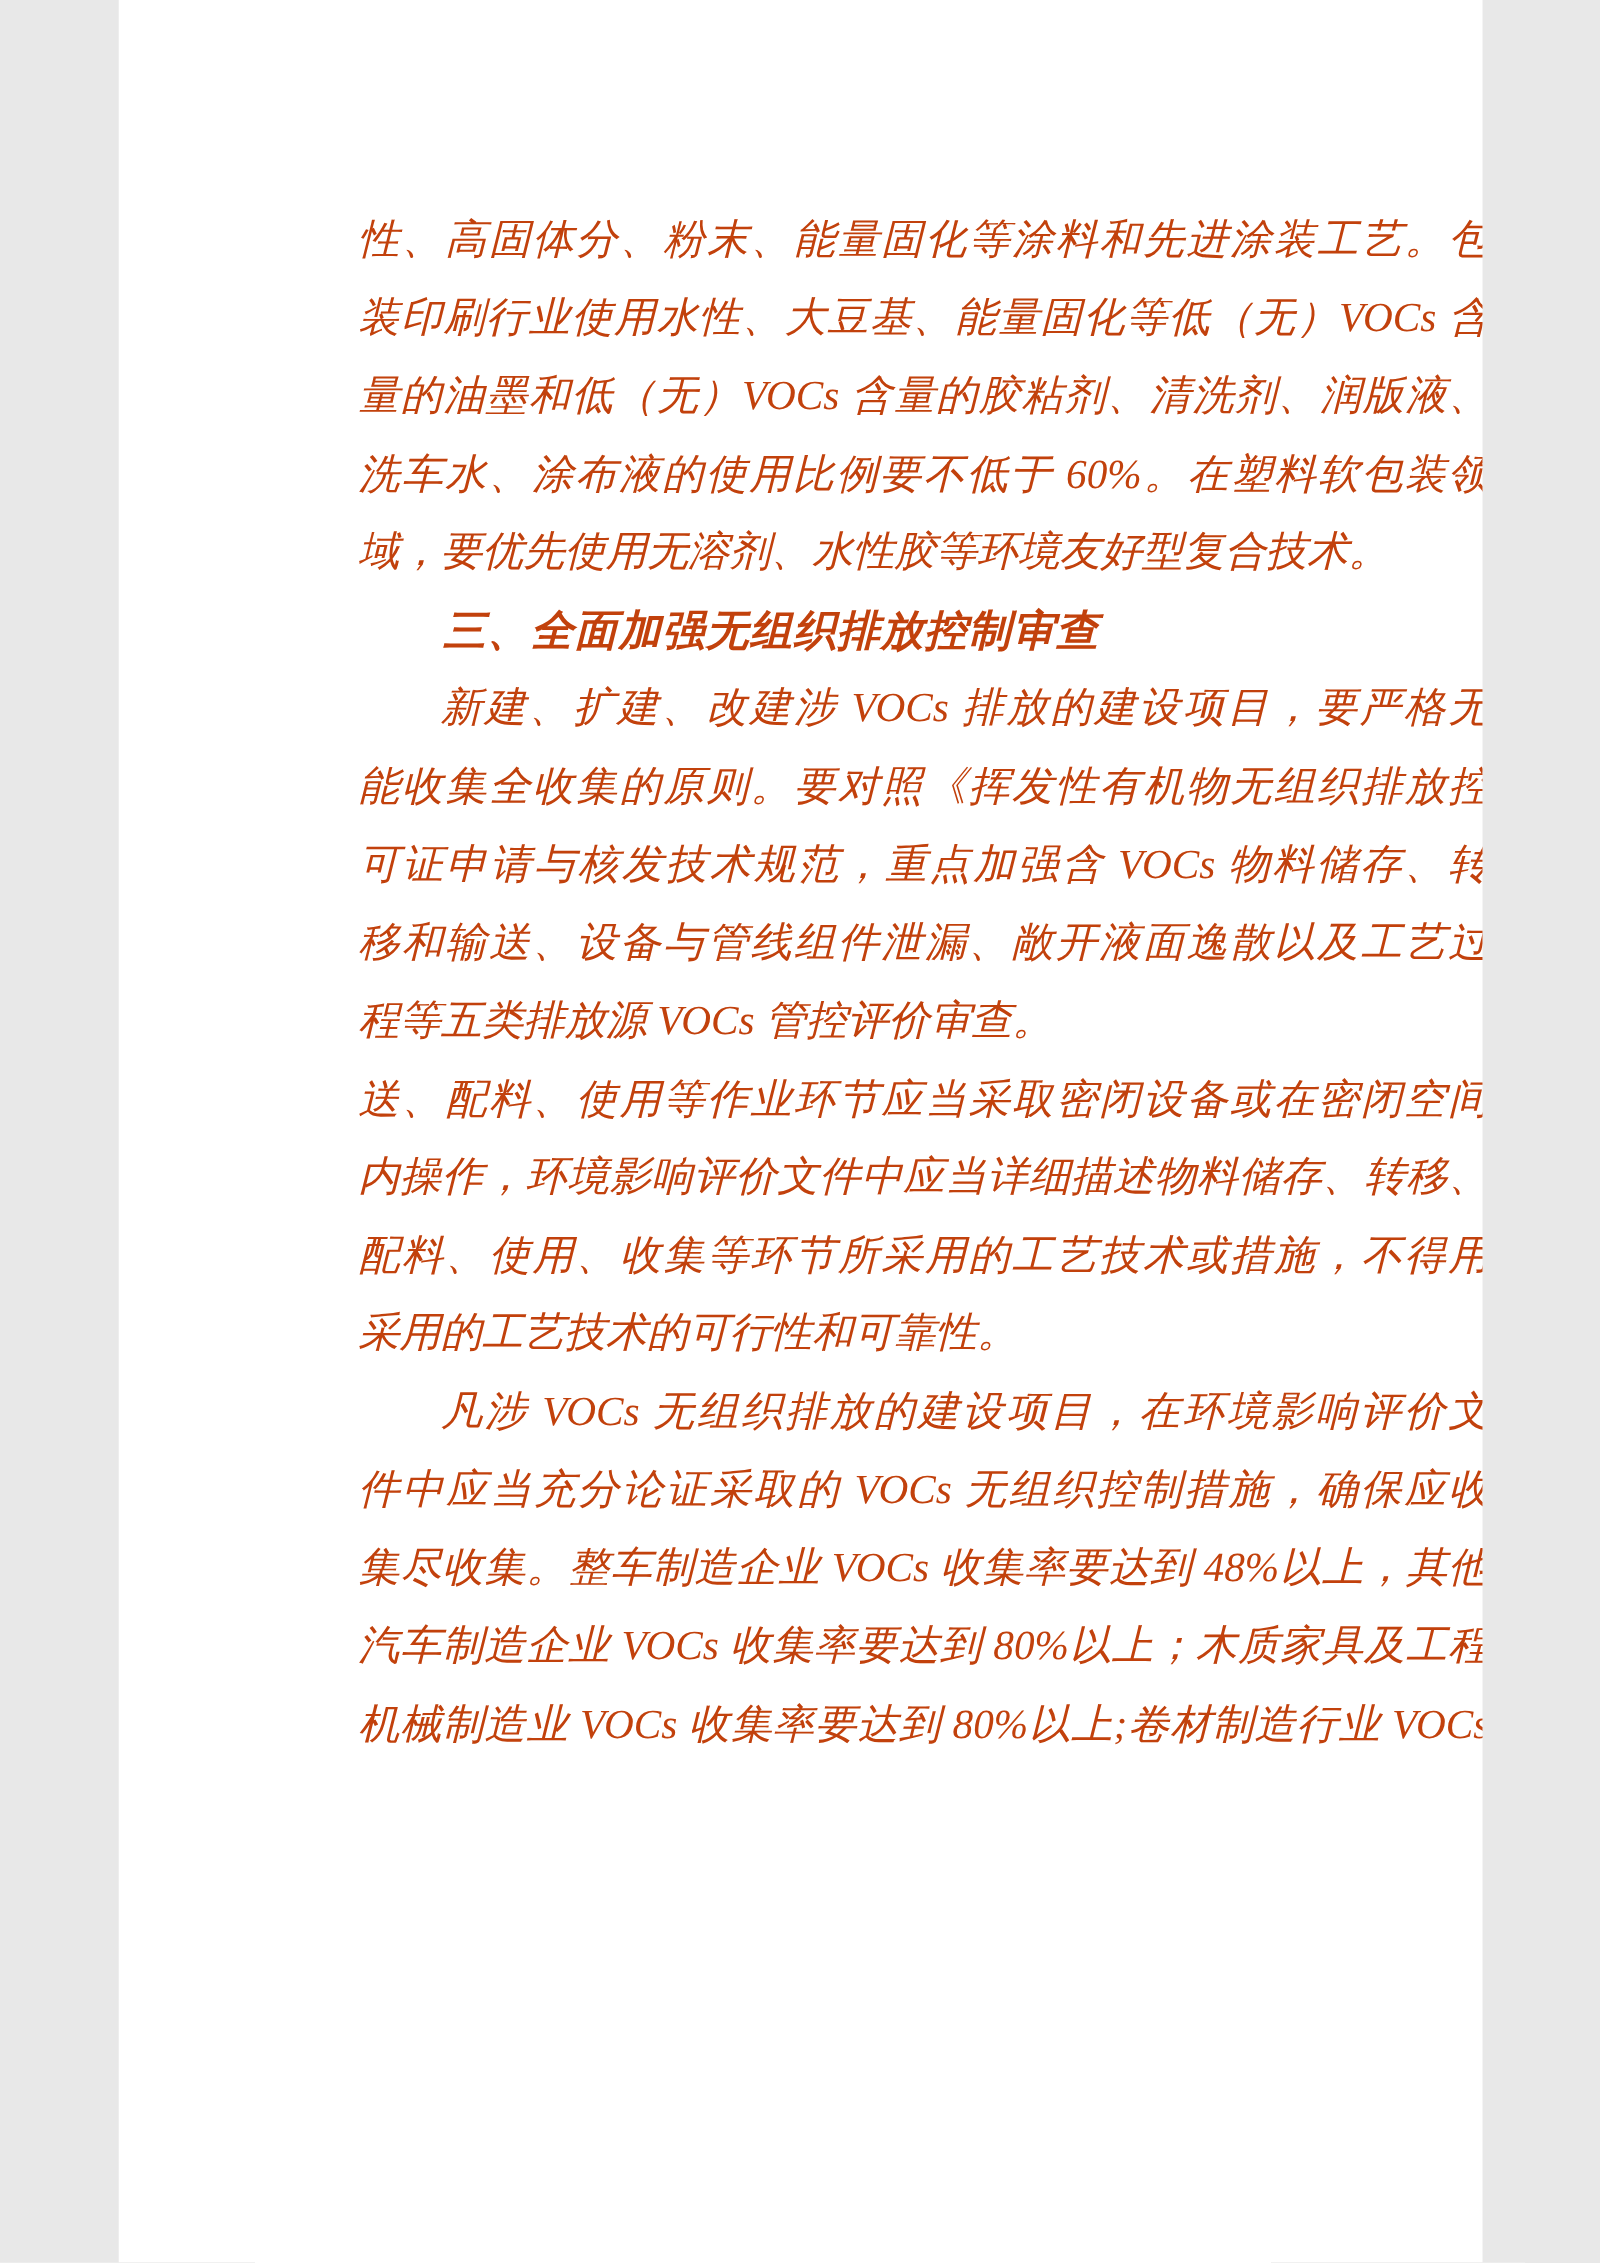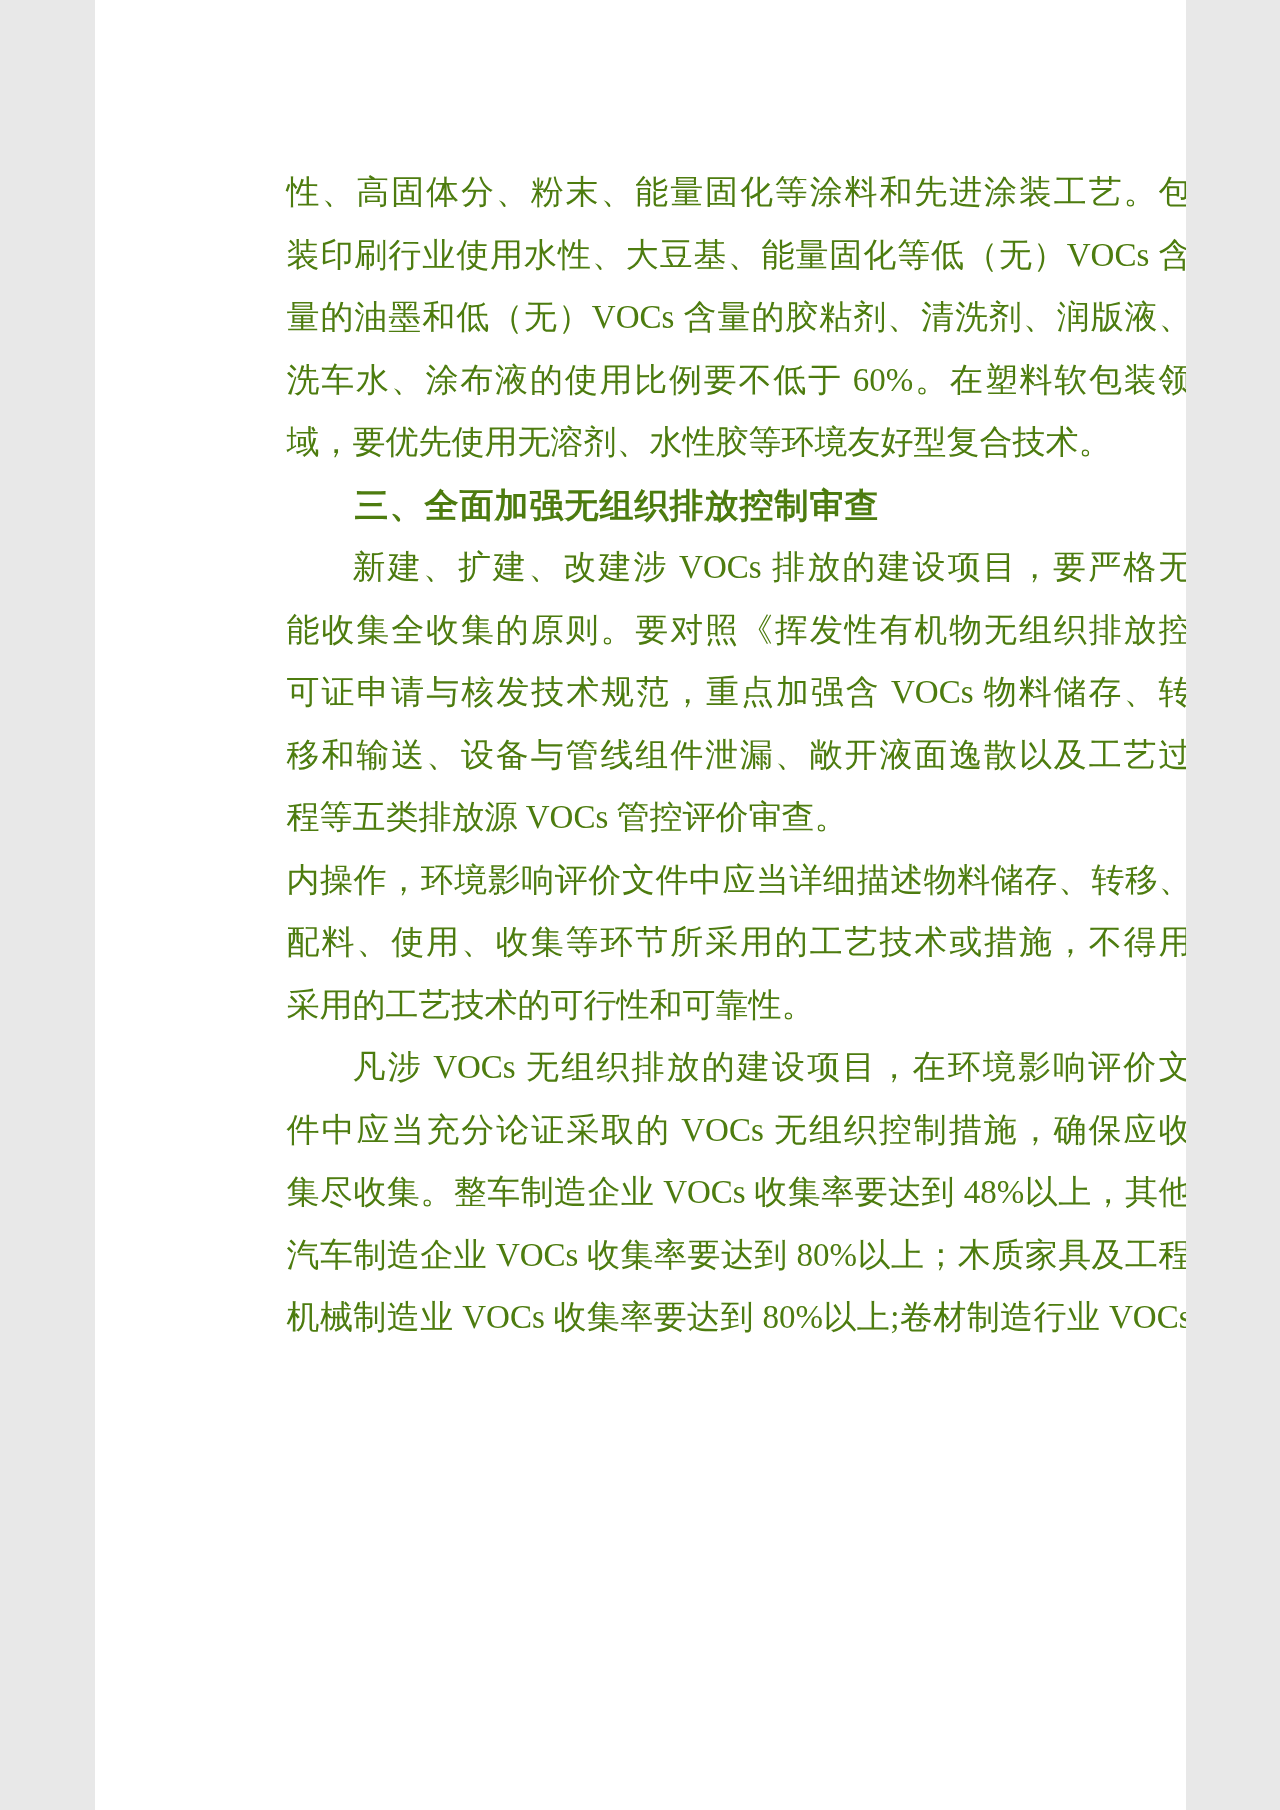--- a/index.html
+++ b/index.html
@@ -6,23 +6,24 @@
     margin: 0;
     padding: 0;
     background: #e8e8e8;
   }
   .page {
     position: relative;
     width: 1091px;
     height: 1810px;
     margin: 0 auto;
     background: #ffffff;
-    color: #4d7c0f;
+    color: #c2410c;
     font-family: "Liberation Serif", "DejaVu Serif", serif;
     overflow: hidden;
+    font-style: italic;
   }
   .text-block {
     position: absolute;
     left: 192px;
     top: 161px;
     width: 905px;
     font-size: 33px;
     line-height: 62.5px;
   }
   .line {
@@ -61,20 +62,21 @@
     <div class="line last">域，要优先使用无溶剂、水性胶等环境友好型复合技术。</div>
 
     <h2 class="heading indent">三、全面加强无组织排放控制审查</h2>
 
     <div class="line indent">新建、扩建、改建涉 VOCs 排放的建设项目，要严格无</div>
     <div class="line">能收集全收集的原则。要对照《挥发性有机物无组织排放控</div>
     <div class="line">可证申请与核发技术规范，重点加强含 VOCs 物料储存、转</div>
     <div class="line">移和输送、设备与管线组件泄漏、敞开液面逸散以及工艺过</div>
     <div class="line last">程等五类排放源 VOCs 管控评价审查。</div>
 
+    <div class="line">送、配料、使用等作业环节应当采取密闭设备或在密闭空间</div>
     <div class="line">内操作，环境影响评价文件中应当详细描述物料储存、转移、</div>
     <div class="line">配料、使用、收集等环节所采用的工艺技术或措施，不得用</div>
     <div class="line last">采用的工艺技术的可行性和可靠性。</div>
 
     <div class="line indent">凡涉 VOCs 无组织排放的建设项目，在环境影响评价文</div>
     <div class="line">件中应当充分论证采取的 VOCs 无组织控制措施，确保应收</div>
     <div class="line">集尽收集。整车制造企业 VOCs 收集率要达到 48%以上，其他</div>
     <div class="line">汽车制造企业 VOCs 收集率要达到 80%以上；木质家具及工程</div>
     <div class="line">机械制造业 VOCs 收集率要达到 80%以上;卷材制造行业 VOCs</div>
 

